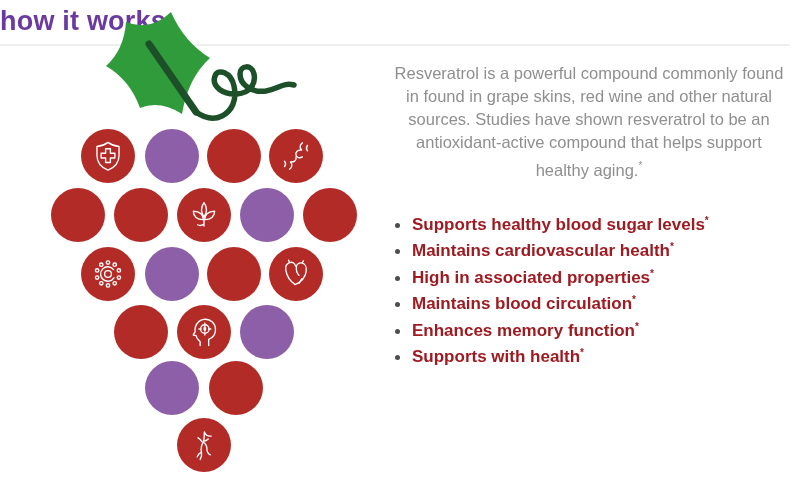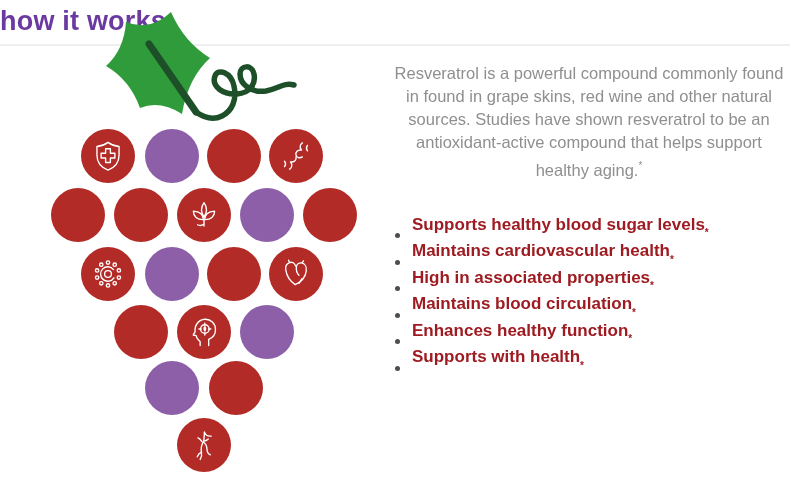--- a/index.html
+++ b/index.html
@@ -24,21 +24,21 @@
   }
   .ci{display:flex;align-items:center;justify-content:center;}
   .ci svg{display:block;}
   .textcol{position:absolute;left:388px;top:62px;width:402px;}
   .para{
     font-size:16.5px;line-height:23px;color:#8f8f8f;margin:0 0 26px 0;text-align:center;
   }
   .para sup{font-size:10px;color:#8f8f8f;}
   .benefits{list-style:none;margin:30px 0 0 0;padding:0;}
   .benefits li{
-    display:flex;align-items:flex-end;
+    display:flex;align-items:flex-start;
     font-size:17px;line-height:26.5px;font-weight:bold;color:#9e1b21;
   }
   .benefits .dot{
     width:5px;height:5px;border-radius:50%;background:#4d4d4d;
     margin:11px 12px 0 7px;flex:none;
   }
   .benefits sup{font-size:10px;line-height:1;margin-top:4px;}
 </style>
 </head>
 <body>
@@ -164,21 +164,21 @@
         <span>High in associated properties</span>
         <sup>*</sup>
       </li>
     <li>
         <span class="dot"></span>
         <span>Maintains blood circulation</span>
         <sup>*</sup>
       </li>
     <li>
         <span class="dot"></span>
-        <span>Enhances healthy function</span>
+        <span>Enhances memory function</span>
         <sup>*</sup>
       </li>
     <li>
         <span class="dot"></span>
         <span>Supports with health</span>
         <sup>*</sup>
       </li>
   </ul>
 </div>
 

